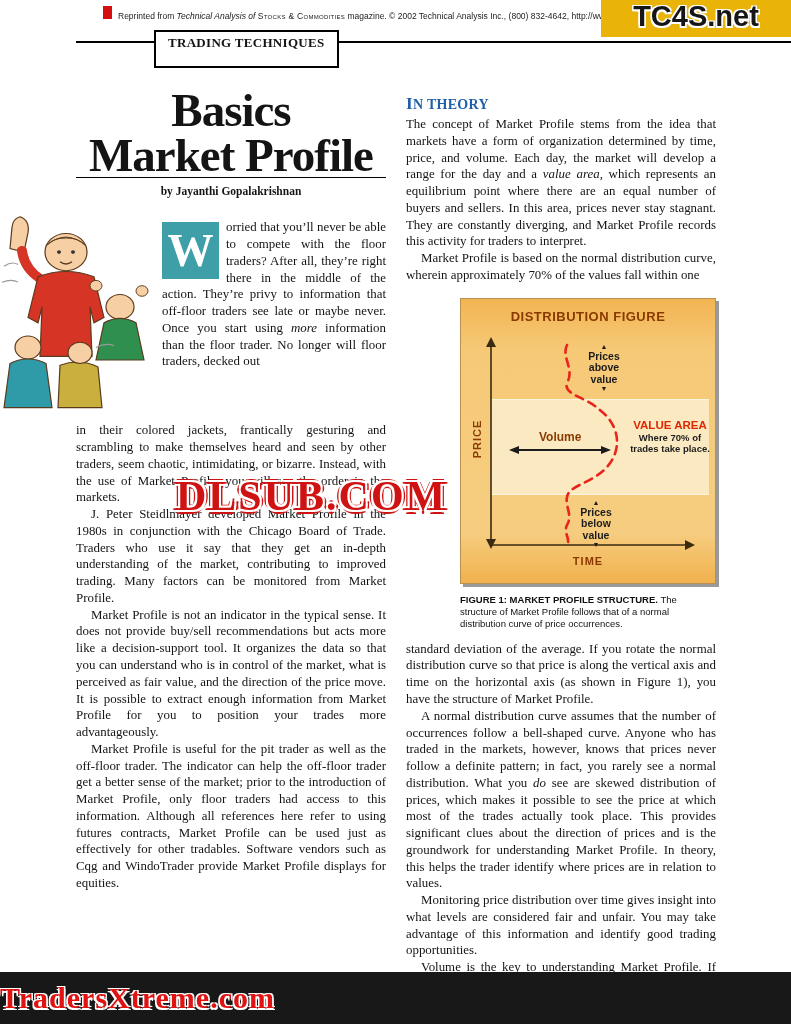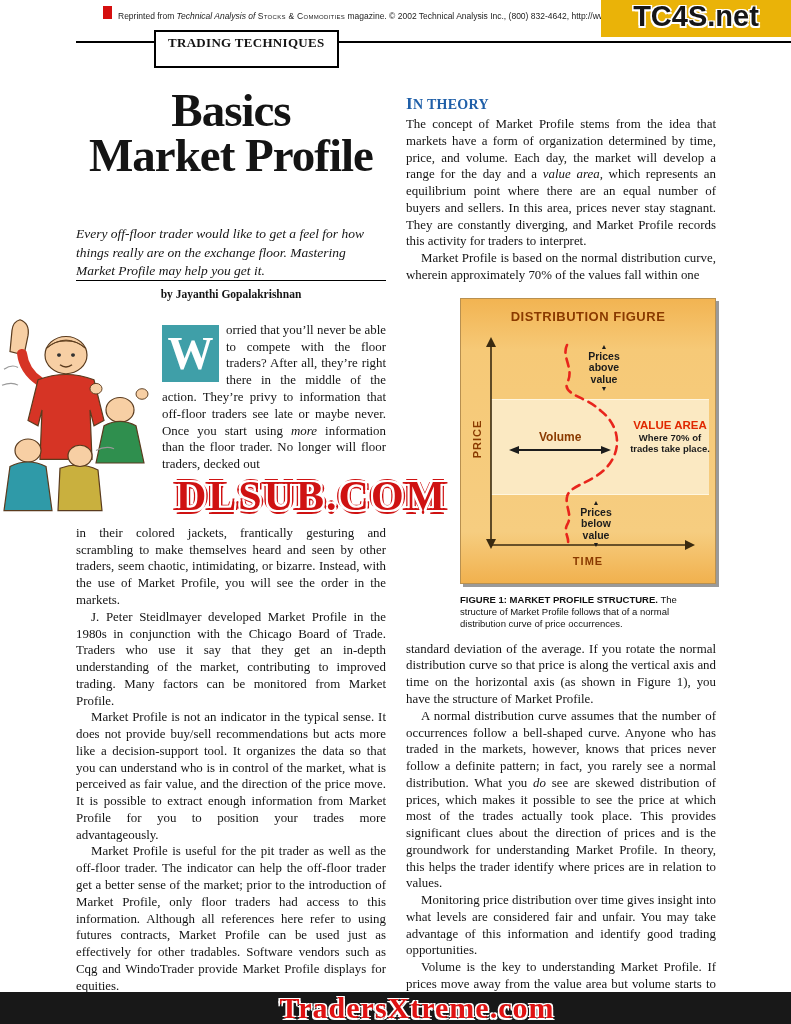--- a/index.html
+++ b/index.html
@@ -95,22 +95,22 @@
   .fig-caption .cb { font-weight:bold; }
 
   
   .wm-center {
     position:absolute; left:176px; top:472px; z-index:10;
     font-weight:bold; font-size:42px; letter-spacing:2px; color:#cf1212;
     text-shadow:-2px -2px 0 #fff, 2px -2px 0 #fff, -2px 2px 0 #fff, 2px 2px 0 #fff,
                 -3.5px 0 0 #cf1212, 3.5px 0 0 #cf1212, 0 -3.5px 0 #cf1212, 0 3.5px 0 #cf1212;
   }
   .bottom-banner {
-    position:absolute; left:0; right:0; bottom:0; height:32px; z-index:10;
-    background:#181818; display:flex; align-items:center; justify-content:center;padding-left:43px;
+    position:absolute; left:0; right:0; bottom:0; height:52px; z-index:10;
+    background:#181818; display:flex; align-items:center; 
   }
   .bottom-banner-text {
     font-weight:bold; font-size:30px; letter-spacing:1px; color:#e01313;
     text-shadow:-1.5px -1.5px 0 #fff, 1.5px -1.5px 0 #fff, -1.5px 1.5px 0 #fff, 1.5px 1.5px 0 #fff;
   }
 </style>
 </head>
 <body>
 
 <div class="page">
@@ -126,21 +126,20 @@
   <div class="section-box">TRADING TECHNIQUES</div>
 
   <div class="columns">
 
     <div class="col">
       <div class="title">
         <div>Basics</div>
         <div>Market Profile</div>
       </div>
 
-      <div class="standfirst">Every off-floor trader would like to get a feel for how things really are on the exchange floor. Mastering Market Profile may help you get it.</div>
 
       <div class="byline-block">by Jayanthi Gopalakrishnan</div>
 
       <div class="intro">
         <div class="cartoon">
           <svg viewBox="0 0 152 232" width="152" height="205" preserveAspectRatio="none">
             <path d="M20 2 q10 4 8 18 l-4 22 -14 -4 2 -24 q1 -10 8 -12z" fill="#f7cfa4" stroke="#5a3b1e" stroke-width="1.2"></path>
             <path d="M40 72 q-16 -12 -18 -32" stroke="#d63425" stroke-width="10" fill="none" stroke-linecap="round"></path>
             <circle cx="66" cy="42" r="21" fill="#f7cfa4" stroke="#5a3b1e" stroke-width="1.2"></circle>
             <path d="M47 34 q19 -18 38 0 q-6 -8 -19 -8 q-13 0 -19 8z" fill="#b98a4e" stroke="#5a3b1e" stroke-width="1"></path>

